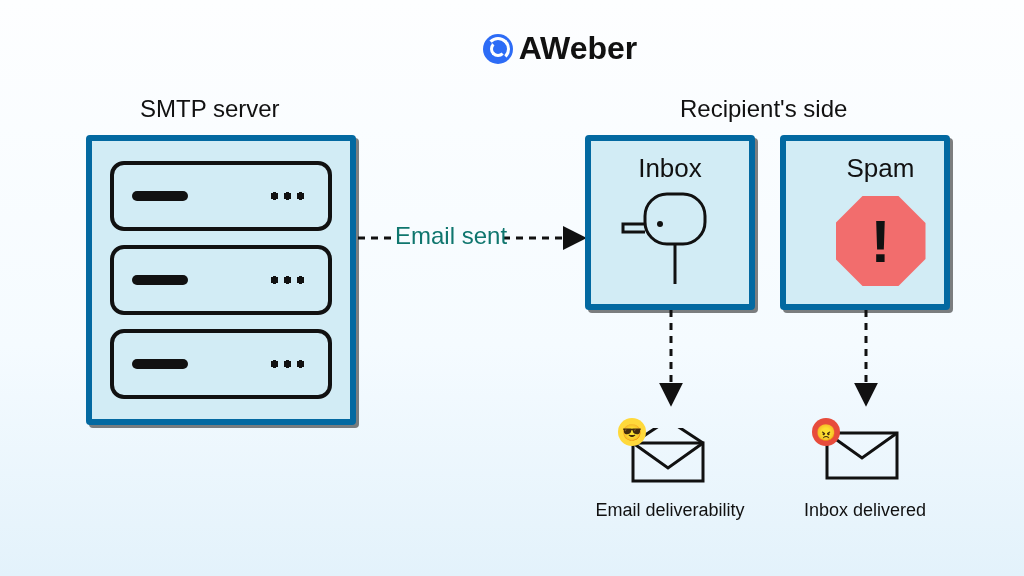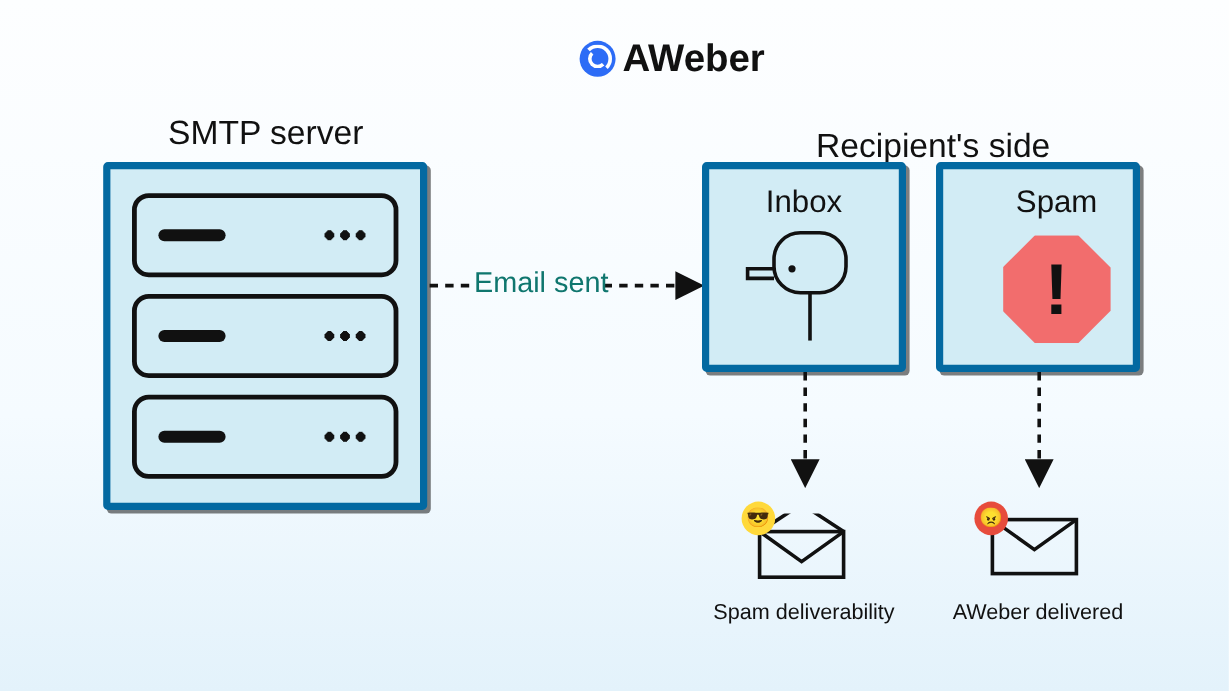--- a/index.html
+++ b/index.html
@@ -40,26 +40,26 @@
     position:absolute;
     border: 3px solid #fff;
     border-radius: 50%;
     top: 50%; left: 50%;
     transform: translate(-50%,-50%);
   }
   .logo .mark::before { width: 18px; height: 18px; border-left-color: transparent; border-bottom-color: transparent;}
   .logo .mark::after  { width: 10px; height: 10px; border-right-color: transparent; border-top-color: transparent;}
   .label {
     position: absolute;
-    font-size: 28px;
+    font-size: 24px;
     font-weight: 500;
     color: #111;
   }
   .smtp-title { top: 95px; left: 140px; }
-  .recip-title { top: 106px; left: 680px; }
+  .recip-title { top: 95px; left: 680px; }
   .card {
     position: absolute;
     background: #d2ecf5;
     border: 6px solid #0369a1;
     box-shadow: 3px 3px 0 rgba(0,0,0,0.5);
     border-radius: 4px;
   }
   .server-card {
     top: 135px; left: 86px;
     width: 270px; height: 290px;
@@ -204,14 +204,14 @@
 </div>
 
 <div class="env" style="top:428px; left:822px;">
   <svg width="80" height="55" viewBox="0 0 80 55">
     <rect x="5" y="5" width="70" height="45" fill="none" stroke="#111" stroke-width="3"></rect>
     <path d="M5 5 L40 30 L75 5" fill="none" stroke="#111" stroke-width="3"></path>
   </svg>
   <div class="emoji-badge emoji-angry">😠</div>
 </div>
 
-<div class="caption cap-deliverability">Spam deliverability</div>
-<div class="caption cap-delivered">AWeber delivered</div>
+<div class="caption cap-deliverability">Email deliverability</div>
+<div class="caption cap-delivered">Inbox delivered</div>
 
 </body></html>

